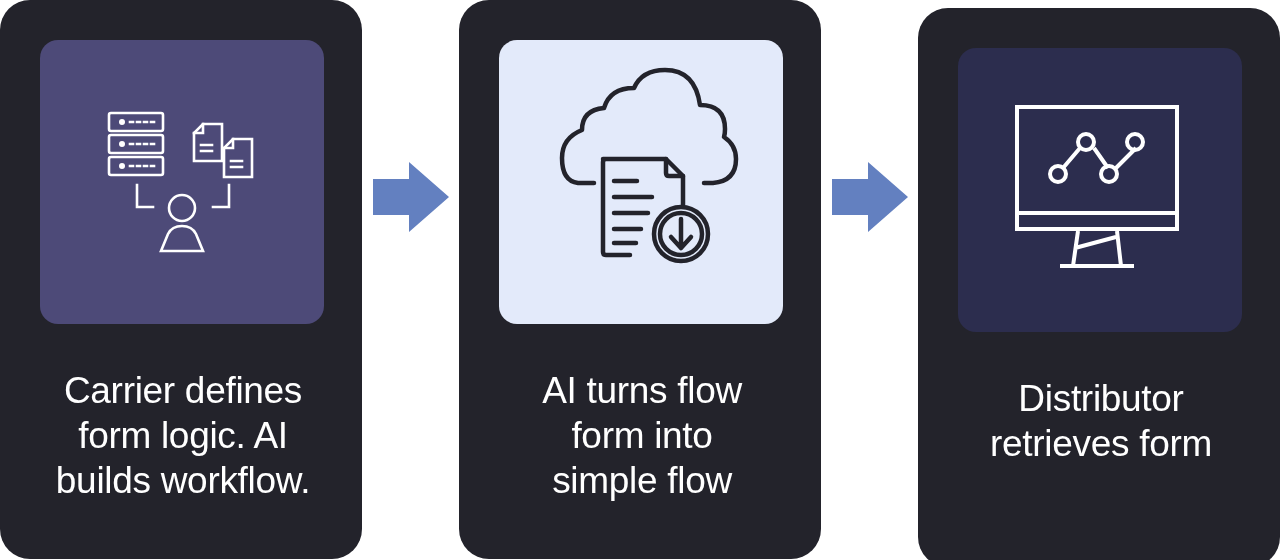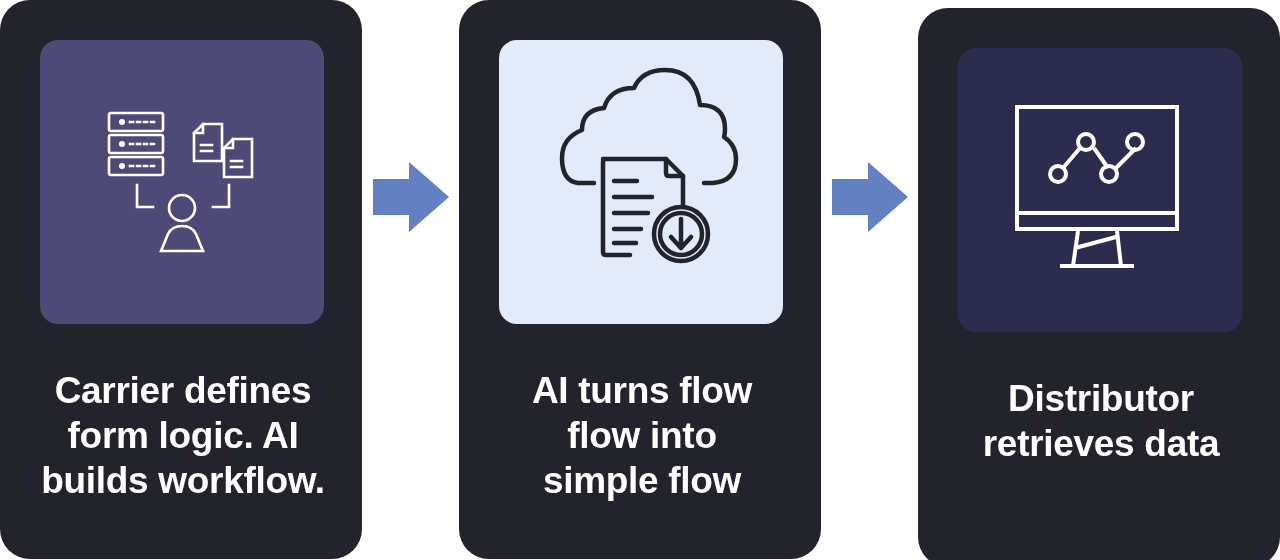--- a/index.html
+++ b/index.html
@@ -3,21 +3,21 @@
 <meta charset="utf-8">
 <style>
   html, body { margin:0; padding:0; }
   body { width:1280px; height:560px; background:#ffffff; position:relative; overflow:hidden;
          font-family:"Liberation Sans", "DejaVu Sans", sans-serif; }
   .card { position:absolute; top:0; width:362px; height:559px; background:#23232b; border-radius:30px; }
   .tile { position:absolute; left:40px; top:40px; width:284px; height:284px; border-radius:18px;
           display:flex; align-items:center; justify-content:center; }
   .tile svg { display:block; }
   .caption { position:absolute; left:4px; right:0; top:368px; text-align:center; color:#ffffff;
-             font-size:37px; line-height:45px; font-weight:700; letter-spacing:-0.3px; }
+             font-size:37px; line-height:45px; font-weight:400; letter-spacing:-0.3px; }
   .caption span { display:block; }
   .arrow { position:absolute; top:162px; width:76px; height:70px; }
 </style>
 </head>
 <body>
 
 <div class="card" style="left:0px;">
   <div class="tile" style="background:#4d4a78;">
     <svg width="284" height="284" viewBox="40 40 284 284" fill="none" stroke="#ffffff" stroke-width="2.6" stroke-linecap="square">
 
@@ -66,21 +66,21 @@
       <path d="M666 159 v14 q0 3 3 3 h14"></path>
       <path d="M614 181 h23 M614 197 h38 M614 213 h34 M614 229 h27 M614 243 h22"></path>
 
       <circle cx="681" cy="234" r="27" fill="#e3eafa"></circle>
       <circle cx="681" cy="234" r="21"></circle>
       <path d="M681 219 v29 M671 237 l10 11 l10 -11"></path>
     </svg>
   </div>
   <div class="caption">
     <span>AI turns flow</span>
-    <span>flow into</span>
+    <span>form into</span>
     <span>simple flow</span>
   </div>
 </div>
 
 <svg class="arrow" style="left:832px;" viewBox="0 0 76 70">
   <polygon points="0,17 36,17 36,0 76,35 36,70 36,53 0,53" fill="#6380c0"></polygon>
 </svg>
 
 <div class="card" style="left:918px;margin-top:8px;">
   <div class="tile" style="background:#2c2d4e;">
@@ -94,15 +94,15 @@
 
       <path d="M1063 160 l17 -20 M1094 140 l14 20 M1116 160 l20 -20"></path>
       <circle cx="1058" cy="166" r="8"></circle>
       <circle cx="1086" cy="134" r="8"></circle>
       <circle cx="1109" cy="166" r="8"></circle>
       <circle cx="1135" cy="134" r="8"></circle>
     </svg>
   </div>
   <div class="caption">
     <span>Distributor</span>
-    <span>retrieves data</span>
+    <span>retrieves form</span>
   </div>
 </div>
 
 </body></html>

